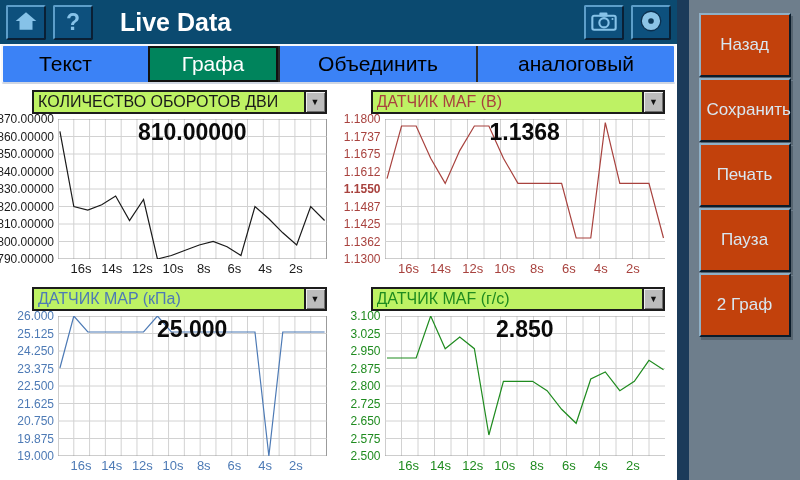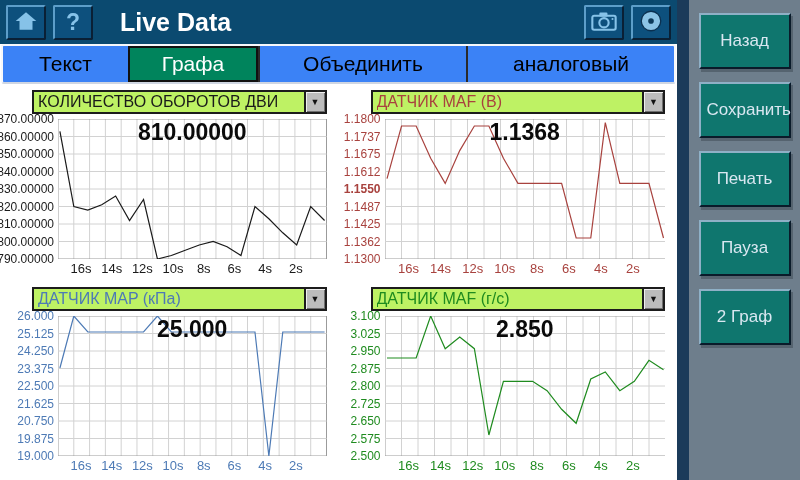--- a/index.html
+++ b/index.html
@@ -10,42 +10,42 @@
   .topbar{height:44px;background:#0b4a70;display:flex;align-items:center;padding:0 6px;gap:7px;position:relative;flex:0 0 auto;}
   .tb-btn{width:40px;height:35px;background:#0d507d;border:2px solid;border-color:#5d9ec9 #0a2035 #0a2035 #5d9ec9;border-radius:2px;display:flex;align-items:center;justify-content:center;padding:0;cursor:pointer;}
   .tb-title{position:absolute;left:120px;right:120px;text-align:left;color:#ffffff;font-size:25px;font-weight:bold;pointer-events:none;}
   .tb-right{margin-left:auto;display:flex;gap:7px;}
   .qmark{font-size:23px;font-weight:bold;color:#86c2e8;line-height:1;}
   
   .tabbar{height:40px;background:#3b82f6;display:flex;align-items:stretch;border:2px solid #f6f8fb;border-bottom-color:#cfd6e2;border-radius:3px;margin:0 1px;flex:0 0 auto;}
   .tab{display:flex;align-items:center;justify-content:center;font-size:21px;color:#000;border-left:2px solid #2a2a2a;cursor:pointer;}
   .tab:first-child{border-left:none;}
   .tab-0{flex:0 0 125px;}
-  .tab-1{flex:0 0 130px;}
+  .tab-1{flex:0 0 130px;margin-left:20px;}
   .tab-2,.tab-3{flex:1;}
   .tab.selected{background:#00845c;color:#fff;border:2px solid #111;}
   
   .charts{flex:1;display:grid;grid-template-columns:1fr 1fr;grid-template-rows:1fr 1fr;background:#fff;padding-top:2px;}
   .cell{display:flex;flex-direction:column;padding-top:2px;overflow:hidden;}
   .combo{height:24px;margin:2px 12px 5px 32px;background:#bef264;border:2px solid #1c1c1c;display:flex;align-items:stretch;padding-left:4px;cursor:pointer;}
   .combo-text{font-size:16px;white-space:nowrap;overflow:hidden;align-self:center;flex:1;}
   .combo-btn{width:21px;background:#bcbcbc;border-left:2px solid #1c1c1c;box-shadow:inset 1px 1px 0 #efefef, inset -1px -1px 0 #6f6f6f;display:flex;align-items:center;justify-content:center;font-size:9px;color:#111;}
   .chart-body{display:grid;grid-template-columns:58px 1fr;margin-right:12px;}
   .cell.right .chart-body{grid-template-columns:46px 1fr;}
   .ylabels{position:relative;height:140px;grid-column:1;}
   .ylab{position:absolute;right:4px;transform:translateY(-50%);font-size:12px;white-space:nowrap;}
   .plot{position:relative;height:140px;grid-column:2;background:#fff;}
   .plot svg{position:absolute;left:0;top:0;width:100%;height:100%;display:block;}
   .bigval{position:absolute;top:0px;left:0;right:0;text-align:center;font-size:23px;font-weight:600;color:#0a0a0a;pointer-events:none;}
   .xlabels{position:relative;height:18px;grid-column:2;}
   .xlab{position:absolute;top:2px;transform:translateX(-50%);font-size:13px;}
   
   .divider{width:12px;background:#1b3b5a;flex:0 0 auto;}
   .sidebar{width:111px;background:#6e7e8c;padding-top:13px;flex:0 0 auto;display:flex;flex-direction:column;align-items:center;}
-  .side-btn{width:92px;height:56px;margin-bottom:13px;background:#0f766e;color:#d9e7f1;font-size:17px;font-family:"Liberation Sans",sans-serif;border:2px solid;border-color:#8fb0c6 #0a1b2a #0a1b2a #8fb0c6;box-shadow:2px 3px 0 #55636f;cursor:pointer;}
+  .side-btn{width:92px;height:64px;margin-bottom:1px;background:#c2410c;color:#d9e7f1;font-size:17px;font-family:"Liberation Sans",sans-serif;border:2px solid;border-color:#8fb0c6 #0a1b2a #0a1b2a #8fb0c6;box-shadow:2px 3px 0 #55636f;cursor:pointer;}
 </style>
 </head>
 <body>
 
 <div class="screen">
   <div class="main">
 
     <div class="topbar">
       <button class="tb-btn">
         <span>

